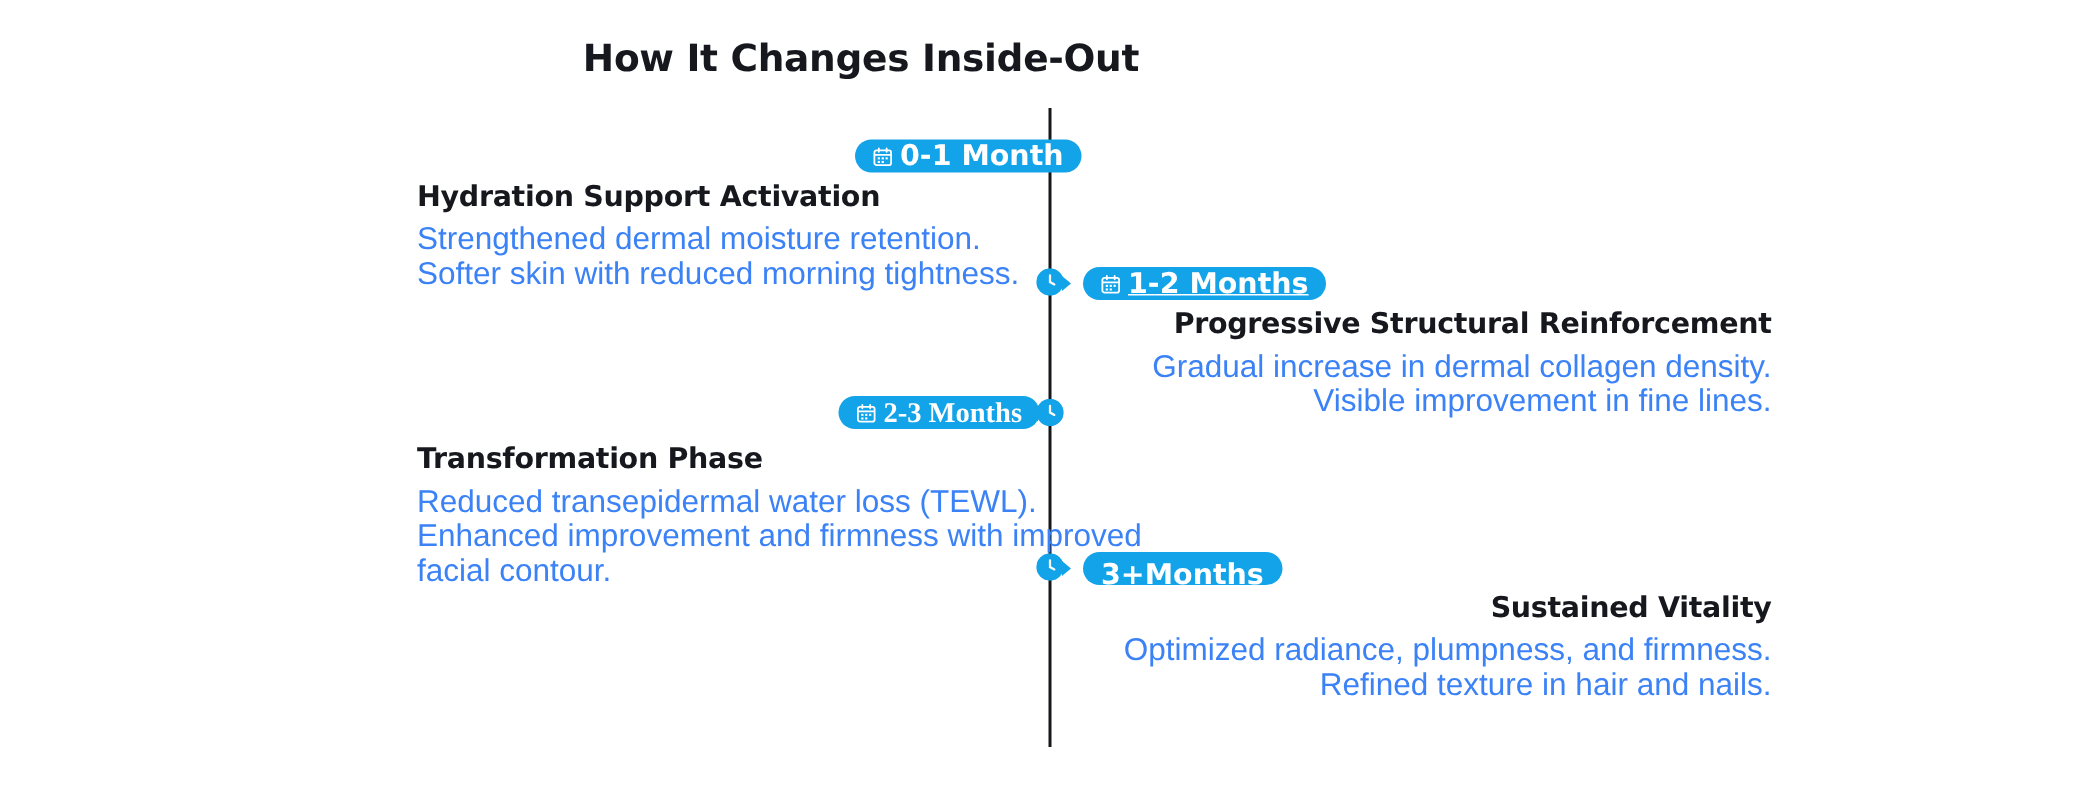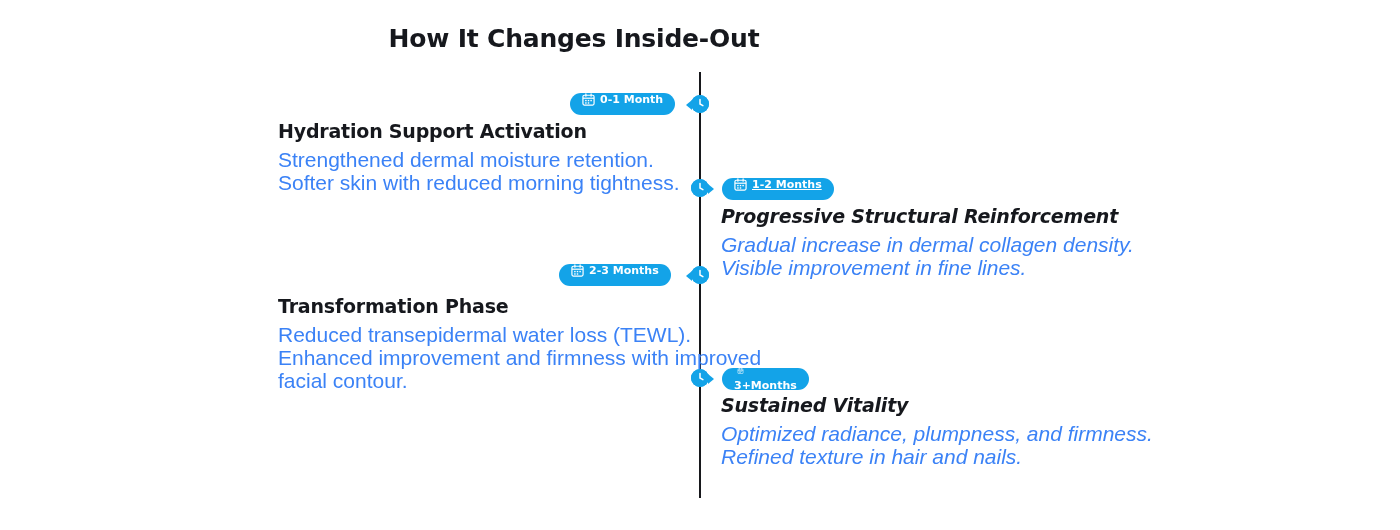--- a/index.html
+++ b/index.html
@@ -64,27 +64,27 @@
     right: -5px;
     border-left: 6px solid #13a3e8;
   }
   .marker svg { display: block; }
 
   
   .badge {
     position: absolute;
     height: 22px;
     display: inline-flex;
-    align-items: flex-start;
+    align-items: center;
     gap: 5px;
     padding: 0 12px;
     border-radius: 11px;
     background: #13a3e8;
     color: #ffffff;
-    font-size: 11px;
+    font-size: 19px;
     font-weight: 700;
     white-space: nowrap;
     font-family: "DejaVu Sans", sans-serif;
   }
   .badge .cal-icon { display: block; }
   .badge .badge-text { line-height: 1; position: relative; top: 0.5px; }
 
   
   .entry { position: absolute; }
   .entry-title {
@@ -98,21 +98,21 @@
   .entry-body {
     margin-top: 6px;
     font-size: 21px;
     line-height: 23px;
     color: #3b82f6;
     font-family: "Liberation Sans", sans-serif;
   }
   .entry-body .line { display: block; white-space: nowrap; }
 
   .side-left  { text-align: left; }
-  .side-right { text-align: left; font-style: italic; }
+  .side-right { text-align: right; }
 </style>
 </head>
 <body>
 
 <div class="page-title">How It Changes Inside-Out</div>
 
 <div class="axis"></div>
 
 <div class="marker point-left" style="top:95px;">
   <span class="tail"></span>
@@ -175,21 +175,21 @@
 </div>
 
 <div class="marker point-left" style="top:266px;">
   <span class="tail"></span>
   <svg width="18" height="18" viewBox="0 0 18 18">
     <circle cx="9" cy="9" r="9" fill="#13a3e8"></circle>
     <path d="M9 4.6 L9 9 L11.9 10.6" stroke="#ffffff" stroke-width="1.5" stroke-linecap="round" fill="none"></path>
   </svg>
 </div>
 
-<div class="badge" style="top:264px; left:559px;">
+<div class="badge" style="top:264px; left:559px;font-family:Liberation Serif, serif;">
   <svg class="cal-icon" width="13" height="13" viewBox="0 0 14 14">
     <rect x="1" y="2.4" width="12" height="10.6" rx="1.6" fill="none" stroke="#ffffff" stroke-width="1.3"></rect>
     <path d="M1 5.6 H13" stroke="#ffffff" stroke-width="1.3"></path>
     <path d="M4.2 1 V3.4 M9.8 1 V3.4" stroke="#ffffff" stroke-width="1.3" stroke-linecap="round"></path>
     <rect x="3.4" y="7.4" width="1.6" height="1.5" fill="#ffffff"></rect>
     <rect x="6.2" y="7.4" width="1.6" height="1.5" fill="#ffffff"></rect>
     <rect x="9" y="7.4" width="1.6" height="1.5" fill="#ffffff"></rect>
     <rect x="3.4" y="10" width="1.6" height="1.5" fill="#ffffff"></rect>
     <rect x="6.2" y="10" width="1.6" height="1.5" fill="#ffffff"></rect>
   </svg>

